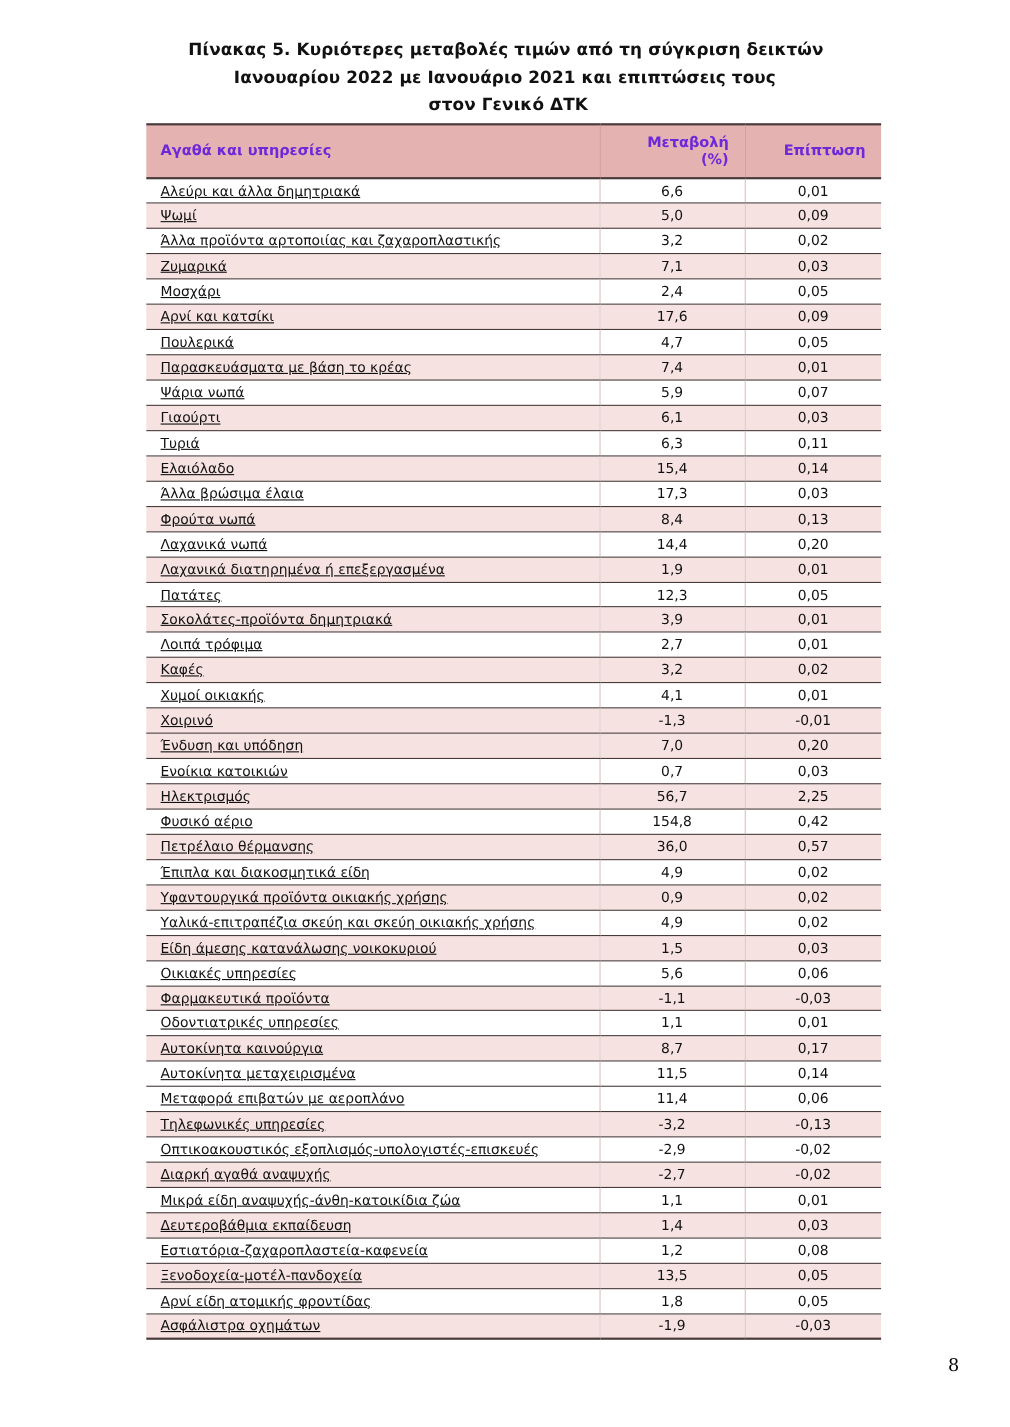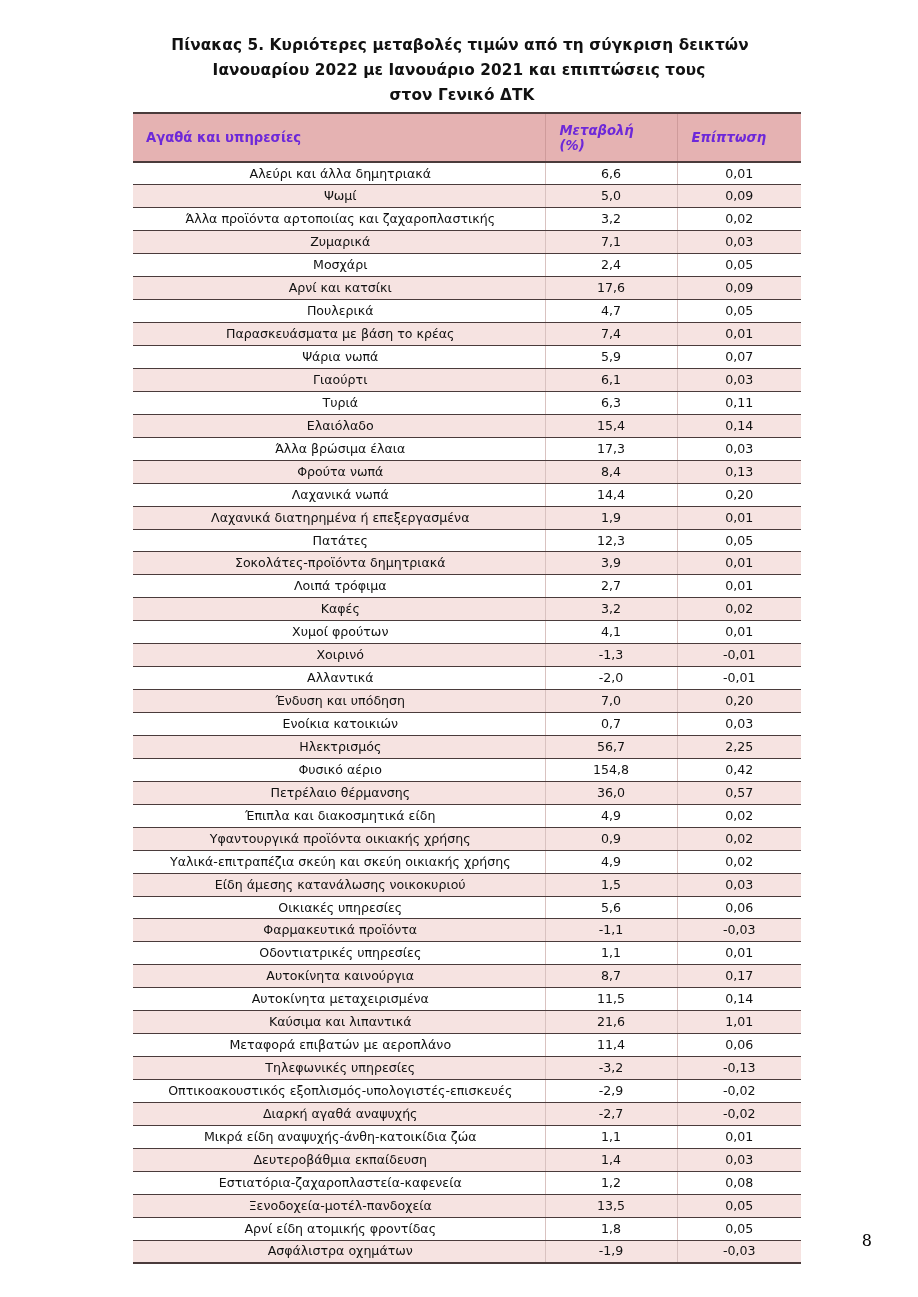--- a/index.html
+++ b/index.html
@@ -60,23 +60,22 @@
     color: #6d28d9;
     padding: 0 14px;
     vertical-align: middle;
   }
   #price-table thead th.h-item {
     text-align: left;
     padding-left: 13px;
   }
   #price-table thead th.h-chg,
   #price-table thead th.h-imp {
-    text-align: left;
+    text-align: right;
     border-left: 1px solid #cf9b9b;
-    font-style: italic;
   }
 
   
   #price-table tbody tr {
     height: 22.95px;
   }
   #price-table tbody tr.alt td {
     background: #f6e3e1;
   }
   #price-table tbody tr.plain td {
@@ -86,22 +85,23 @@
     border-bottom: 1.4px solid #4a3b3b;
     font-size: 12.6px;
     color: #111111;
     padding: 0 10px;
     vertical-align: middle;
     line-height: 1.1;
     white-space: nowrap;
     overflow: hidden;
   }
   #price-table tbody td.c-item {
-    text-align: center;
+    text-align: left;
     padding-left: 13px;
+    text-decoration: underline;
   }
   #price-table tbody td.c-chg,
   #price-table tbody td.c-imp {
     text-align: center;
     border-left: 1px solid #d9c2c0;
   }
   #price-table tbody tr:last-child td {
     border-bottom: 2.5px solid #4a3b3b;
     margin-left: 48px;
   }
@@ -233,34 +233,29 @@
         <td class="c-item">Λοιπά τρόφιμα</td>
         <td class="c-chg">2,7</td>
         <td class="c-imp">0,01</td>
       </tr>
       <tr class="alt">
         <td class="c-item">Καφές</td>
         <td class="c-chg">3,2</td>
         <td class="c-imp">0,02</td>
       </tr>
       <tr class="plain">
-        <td class="c-item">Χυμοί φρούτων</td>
+        <td class="c-item">Χυμοί οικιακής</td>
         <td class="c-chg">4,1</td>
         <td class="c-imp">0,01</td>
       </tr>
       <tr class="alt">
         <td class="c-item">Χοιρινό</td>
         <td class="c-chg">-1,3</td>
         <td class="c-imp">-0,01</td>
       </tr>
-      <tr class="plain">
-        <td class="c-item">Αλλαντικά</td>
-        <td class="c-chg">-2,0</td>
-        <td class="c-imp">-0,01</td>
-      </tr>
       <tr class="alt">
         <td class="c-item">Ένδυση και υπόδηση</td>
         <td class="c-chg">7,0</td>
         <td class="c-imp">0,20</td>
       </tr>
       <tr class="plain">
         <td class="c-item">Ενοίκια κατοικιών</td>
         <td class="c-chg">0,7</td>
         <td class="c-imp">0,03</td>
       </tr>
@@ -317,25 +312,20 @@
       <tr class="alt">
         <td class="c-item">Αυτοκίνητα καινούργια</td>
         <td class="c-chg">8,7</td>
         <td class="c-imp">0,17</td>
       </tr>
       <tr class="plain">
         <td class="c-item">Αυτοκίνητα μεταχειρισμένα</td>
         <td class="c-chg">11,5</td>
         <td class="c-imp">0,14</td>
       </tr>
-      <tr class="alt">
-        <td class="c-item">Καύσιμα και λιπαντικά</td>
-        <td class="c-chg">21,6</td>
-        <td class="c-imp">1,01</td>
-      </tr>
       <tr class="plain">
         <td class="c-item">Μεταφορά επιβατών με αεροπλάνο</td>
         <td class="c-chg">11,4</td>
         <td class="c-imp">0,06</td>
       </tr>
       <tr class="alt">
         <td class="c-item">Τηλεφωνικές υπηρεσίες</td>
         <td class="c-chg">-3,2</td>
         <td class="c-imp">-0,13</td>
       </tr>

